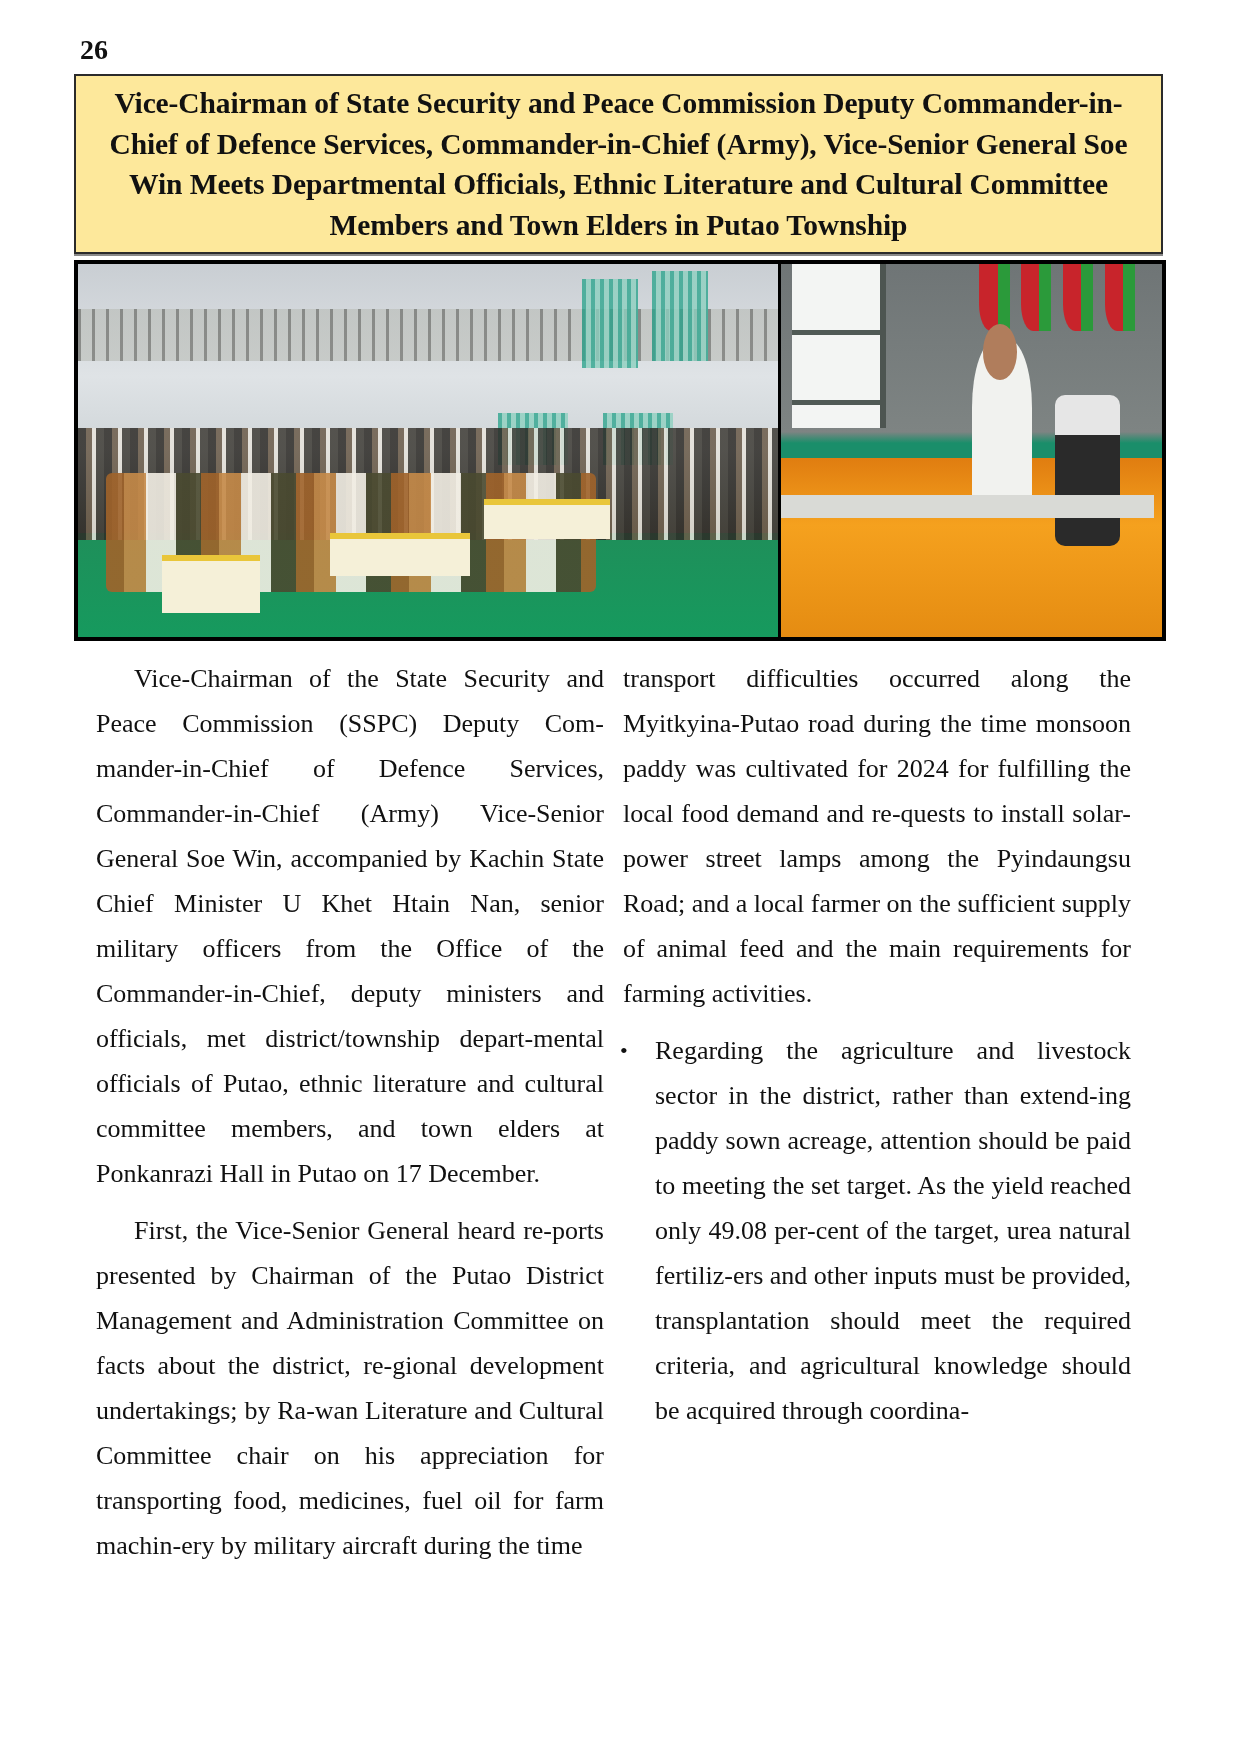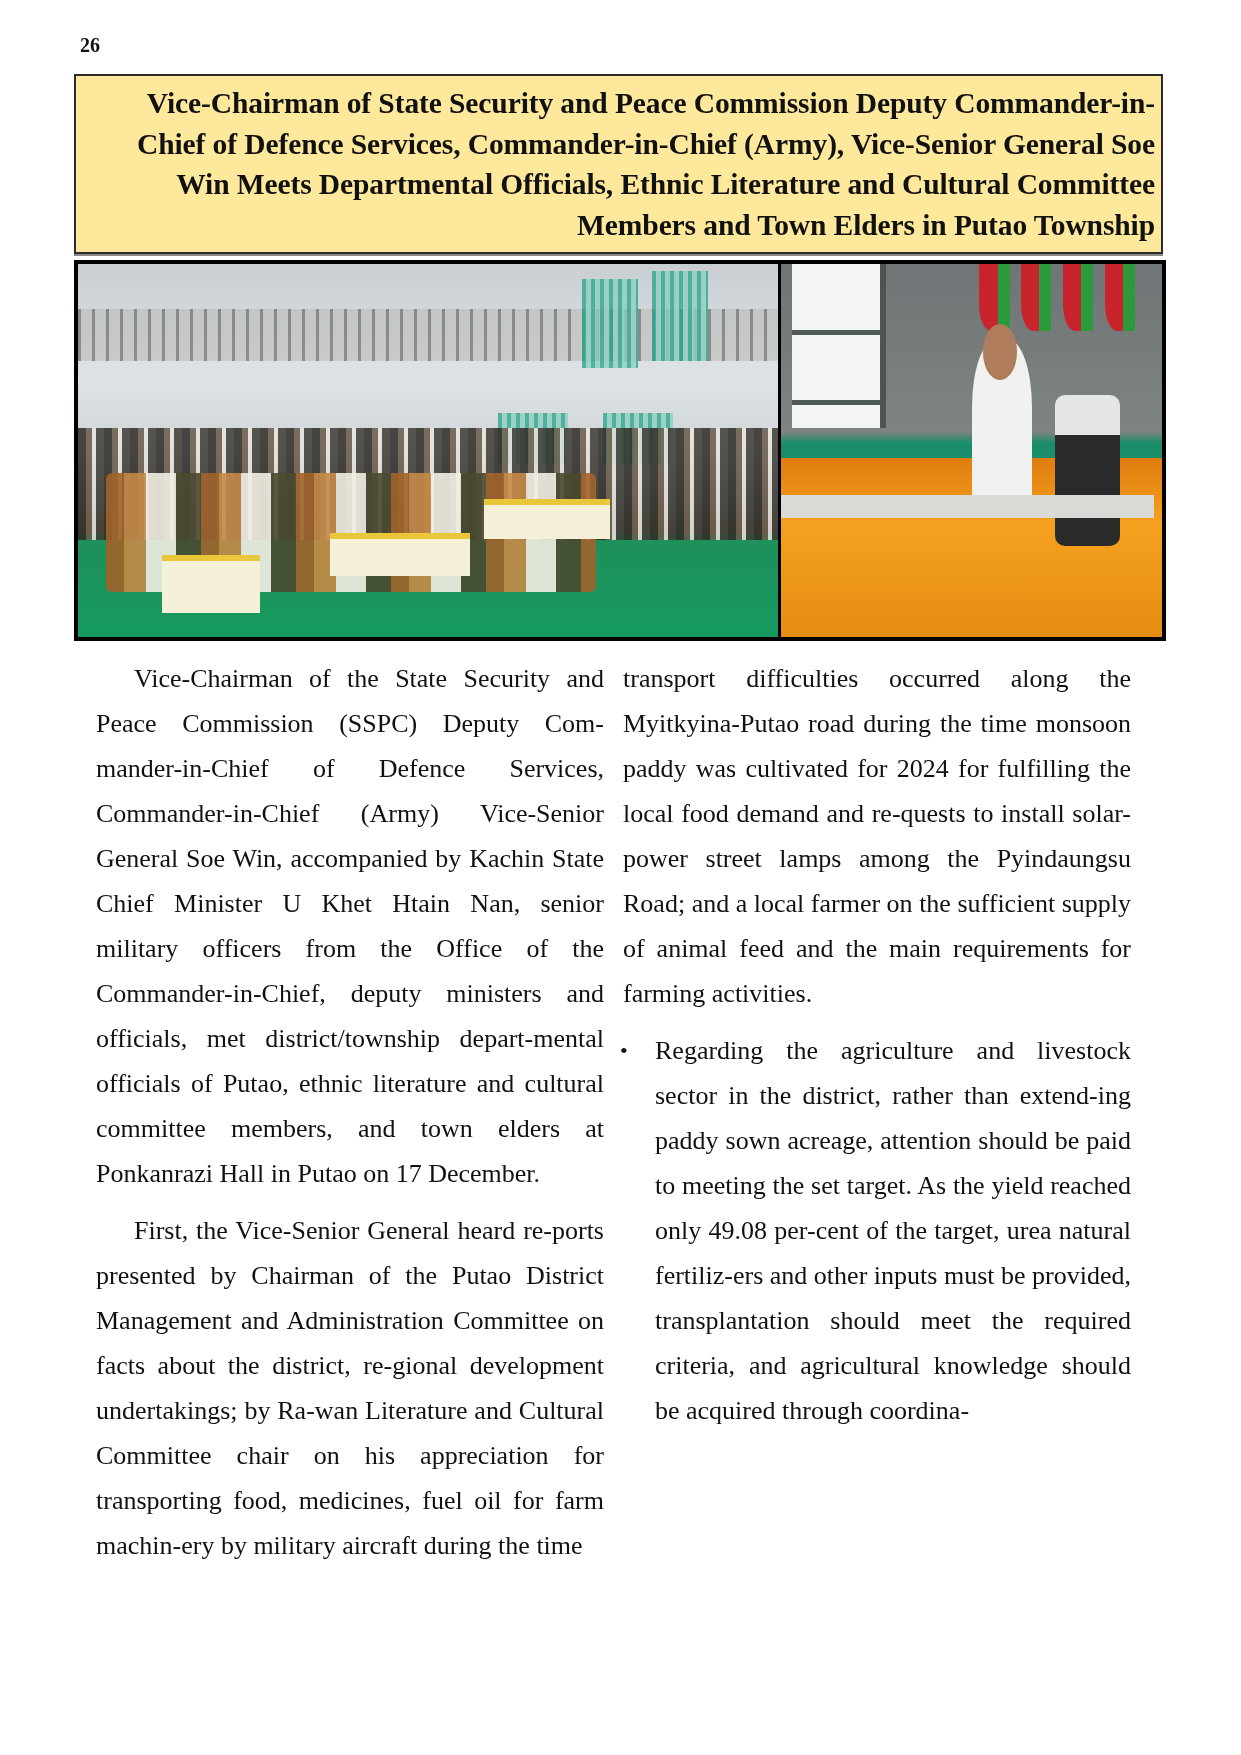--- a/index.html
+++ b/index.html
@@ -13,42 +13,42 @@
       position: relative;
       overflow: hidden;
       font-family: "Liberation Serif", "DejaVu Serif", serif;
       color: #111111;
     }
     .page-number {
       position: absolute;
       left: 80px;
       top: 34px;
       font-weight: bold;
-      font-size: 20px;
+      font-size: 28px;
     }
     .title-box {
       position: absolute;
       left: 74px;
       top: 74px;
       width: 1089px;
       height: 180px;
       background: #fde89b;
       border: 2px solid #2b2b2b;
       box-shadow: 0 2px 0 #8a8a8a;
       display: flex;
       align-items: center;
       justify-content: center;
       box-sizing: border-box;
       padding: 0 6px;
     }
     .title-text {
       font-weight: bold;
       font-size: 29.5px;
       line-height: 40.5px;
-      text-align: right;
+      text-align: center;
       letter-spacing: -0.1px;
     }
     .photo-frame {
       position: absolute;
       left: 74px;
       top: 260px;
       width: 1092px;
       height: 381px;
       background: #000;
       box-sizing: border-box;

